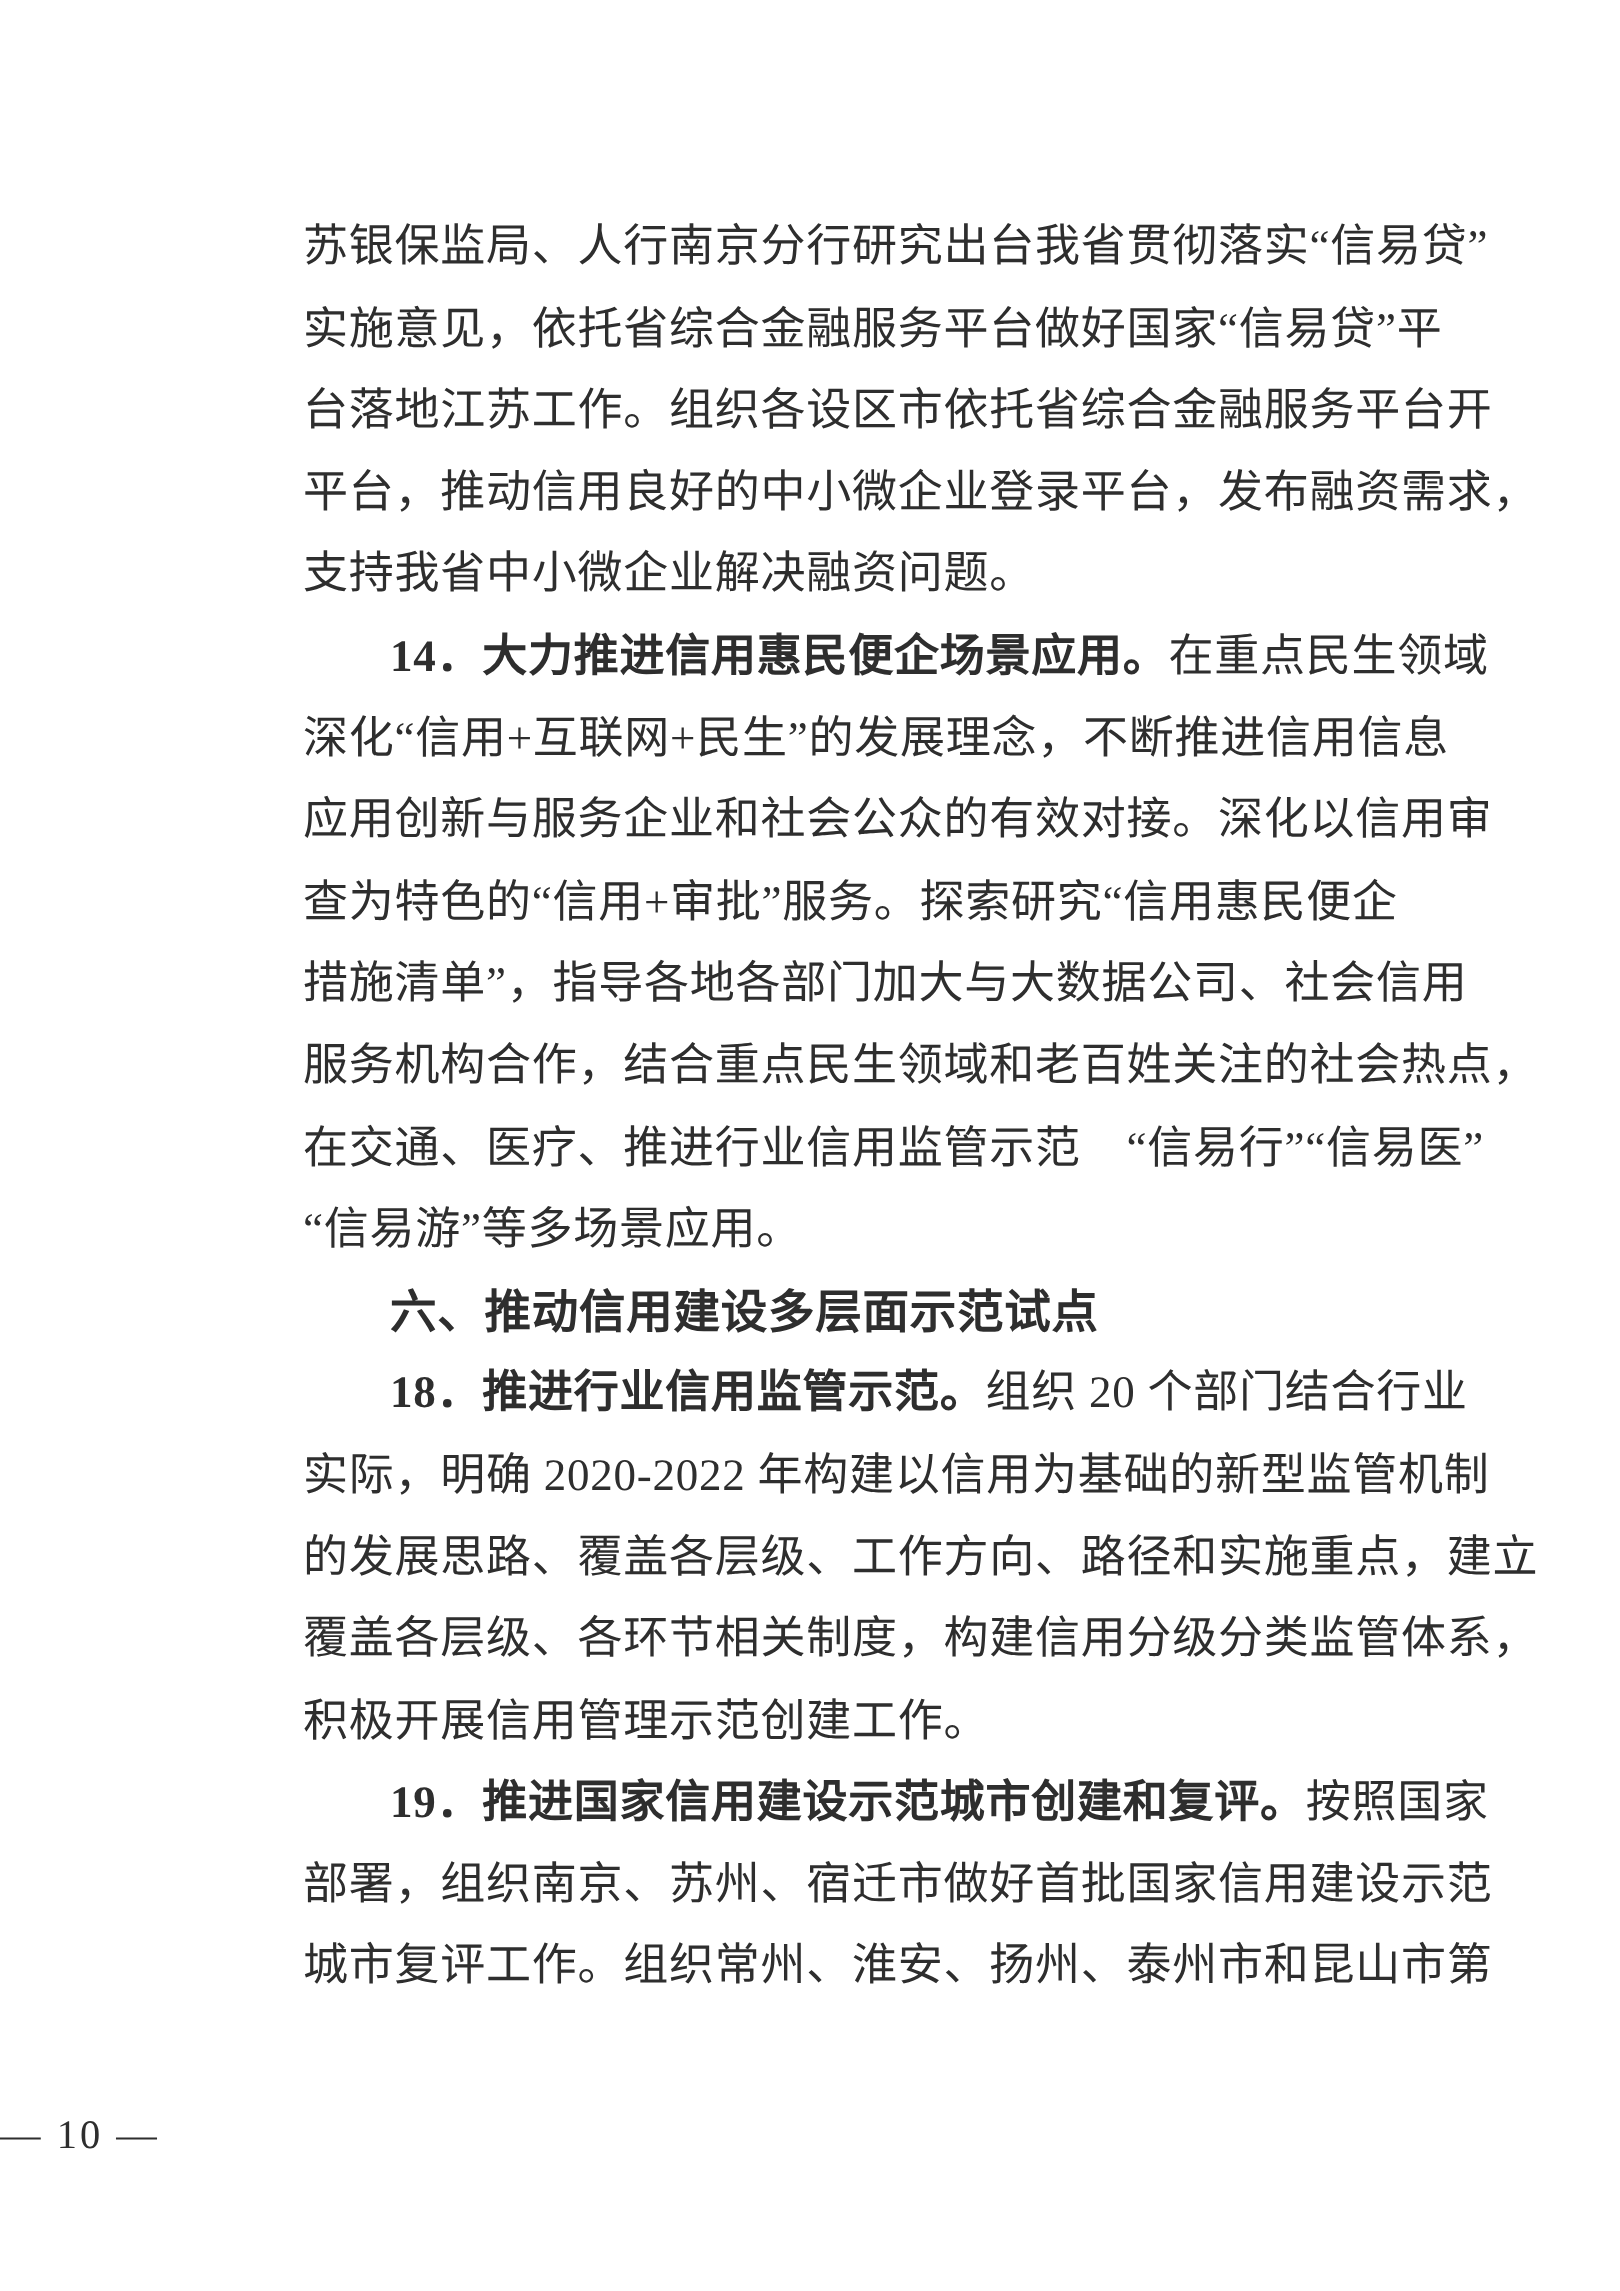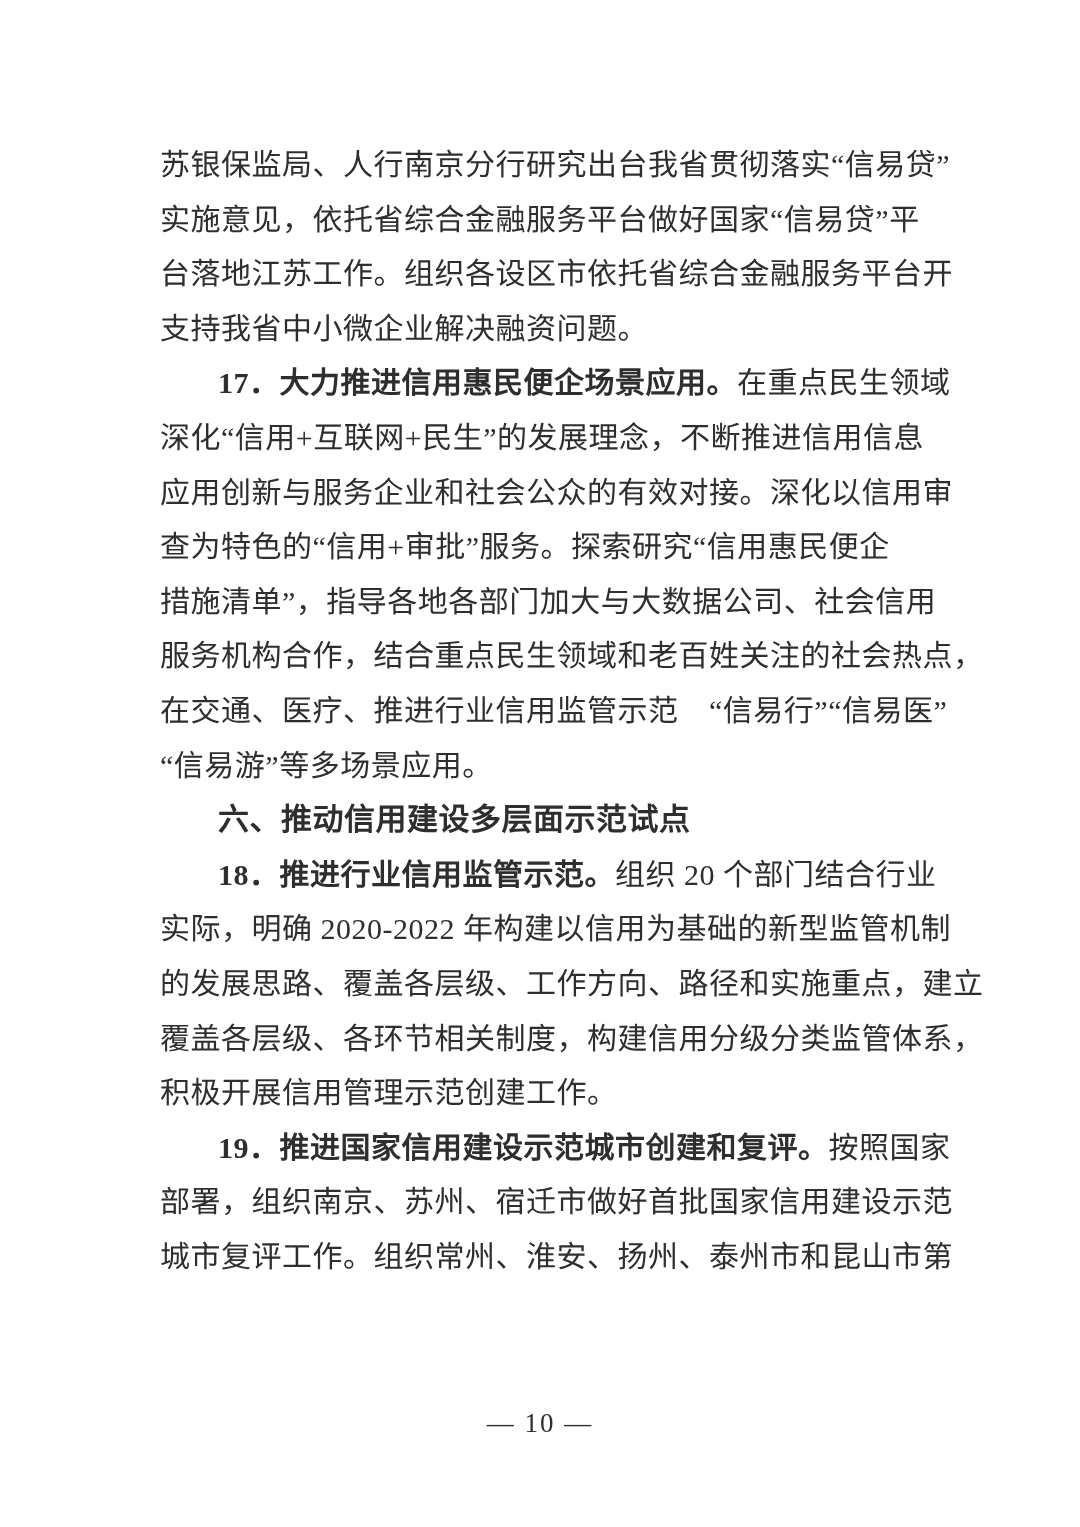--- a/index.html
+++ b/index.html
@@ -22,51 +22,52 @@
     left: 160px;
     top: 138px;
     width: 780px;
   }
   .line {
     height: 54.6px;
     line-height: 54.6px;
     font-size: 30px;
     white-space: nowrap;
     letter-spacing: 0.5px;
+    margin-left: 42px;
   }
   .line.indent { padding-left: 58px; }
   .line .seg-bold { font-weight: bold; }
   .line.heading {
     font-family: "Liberation Sans", "DejaVu Sans", sans-serif;
     font-weight: bold;
     font-size: 31px;
   }
   .footer {
     position: absolute;
     top: 1396px;
     left: 0;
     width: 1080px;
     height: 54px;
     line-height: 54px;
-    text-align: center;
     font-size: 27px;
     color: #2e2e2e;
     letter-spacing: 2px;
   }
 </style>
 </head>
 <body>
 
 <div class="page">
   <div class="text-block">
       <div class="line body"><span>苏银保监局、人行南京分行研究出台我省贯彻落实“信易贷”</span></div>
       <div class="line body"><span>实施意见，依托省综合金融服务平台做好国家“信易贷”平</span></div>
       <div class="line body"><span>台落地江苏工作。组织各设区市依托省综合金融服务平台开</span></div>
+      <div class="line body"><span>平台，推动信用良好的中小微企业登录平台，发布融资需求，</span></div>
       <div class="line body"><span>支持我省中小微企业解决融资问题。</span></div>
-      <div class="line body indent"><span class="seg-bold">17．大力推进信用惠民便企场景应用。</span><span>在重点民生领域</span></div>
+      <div class="line body indent"><span class="seg-bold">14．大力推进信用惠民便企场景应用。</span><span>在重点民生领域</span></div>
       <div class="line body"><span>深化“信用+互联网+民生”的发展理念，不断推进信用信息</span></div>
       <div class="line body"><span>应用创新与服务企业和社会公众的有效对接。深化以信用审</span></div>
       <div class="line body"><span>查为特色的“信用+审批”服务。探索研究“信用惠民便企</span></div>
       <div class="line body"><span>措施清单”，指导各地各部门加大与大数据公司、社会信用</span></div>
       <div class="line body"><span>服务机构合作，结合重点民生领域和老百姓关注的社会热点，</span></div>
       <div class="line body"><span>在交通、医疗、推进行业信用监管示范　“信易行”“信易医”</span></div>
       <div class="line body"><span>“信易游”等多场景应用。</span></div>
       <div class="line heading indent"><span class="seg-bold">六、推动信用建设多层面示范试点</span></div>
       <div class="line body indent"><span class="seg-bold">18．推进行业信用监管示范。</span><span>组织 20 个部门结合行业</span></div>
       <div class="line body"><span>实际，明确 2020-2022 年构建以信用为基础的新型监管机制</span></div>

